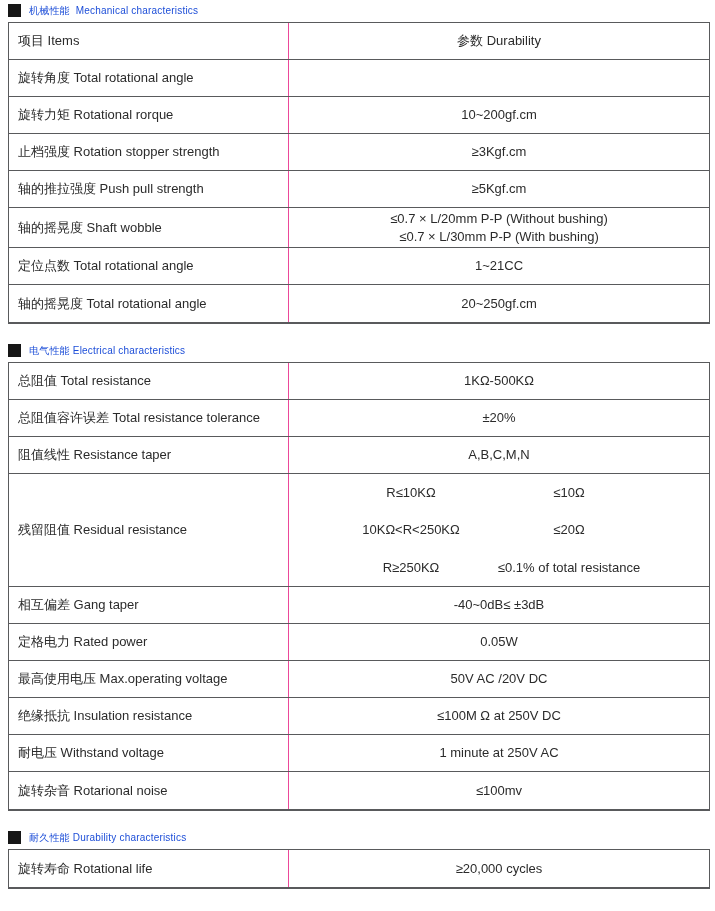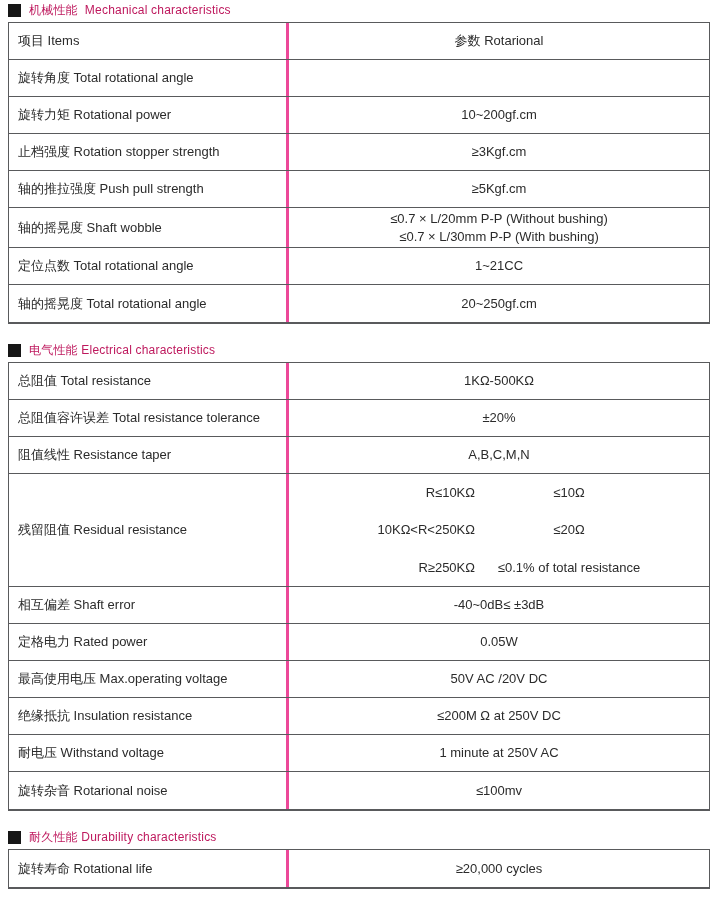--- a/index.html
+++ b/index.html
@@ -11,79 +11,79 @@
     font-family: "Liberation Sans", "DejaVu Sans", sans-serif;
     overflow: hidden;
   }
   .page { padding: 2px 5px 0 8px; }
 
   .section + .section { margin-top: 18px; }
 
   .section-title {
     display: flex; align-items: center; gap: 8px;
     height: 17px; margin-bottom: 3px;
-    font-size: 12px; color: #be185d;
+    font-size: 10px; color: #1d4ed8;
   }
   .bullet { width: 13px; height: 13px; background: #161616; flex: 0 0 auto; }
   .title-text { white-space: pre; letter-spacing: 0.2px; }
 
   .spec-table {
     border: 1px solid #595a5c;
     border-bottom-width: 2px;
     background: #fff;
   }
   .row { display: flex; border-bottom: 1px solid #595a5c; min-height: 37px; }
   .row:last-child { border-bottom: none; }
 
   .label-cell {
     flex: 0 0 280px;
-    border-right: 3px solid #ec4899;
+    border-right: 1px solid #ec4899;
     display: flex; align-items: center;
     padding-left: 9px; padding-right: 6px;
     font-size: 13px;
   }
   .value-cell {
     flex: 1;
     display: flex; flex-direction: column;
     align-items: center; justify-content: center;
     text-align: center;
     font-size: 13px; line-height: 1.35;
     padding: 2px 4px;
   }
 
   
   .value-cell.residual {
     padding: 0;
     align-items: stretch; justify-content: stretch;
     min-height: 112px;
   }
   .sub-row { display: flex; align-items: center; flex: 1; }
-  .sub-cond { margin-left: 58px; flex: 0 0 128px; text-align: right; }
+  .sub-cond { margin-left: 58px; flex: 0 0 128px; text-align: center; }
   .sub-val { flex: 1; margin-right: 46px; }
 </style>
 </head>
 <body>
 
 <div class="page">
 
   <section class="section">
     <div class="section-title">
       <span class="bullet"></span>
       <span class="title-text">机械性能  Mechanical characteristics</span>
     </div>
     <div class="spec-table">
         <div class="row">
           <div class="label-cell">项目 Items</div>
-          <div class="value-cell">参数 Rotarional</div>
+          <div class="value-cell">参数 Durability</div>
         </div>
         <div class="row">
           <div class="label-cell">旋转角度 Total rotational angle</div>
         </div>
         <div class="row">
-          <div class="label-cell">旋转力矩 Rotational power</div>
+          <div class="label-cell">旋转力矩 Rotational rorque</div>
           <div class="value-cell">10~200gf.cm</div>
         </div>
         <div class="row">
           <div class="label-cell">止档强度 Rotation stopper strength</div>
           <div class="value-cell">≥3Kgf.cm</div>
         </div>
         <div class="row">
           <div class="label-cell">轴的推拉强度 Push pull strength</div>
           <div class="value-cell">≥5Kgf.cm</div>
         </div>
@@ -134,34 +134,34 @@
               <span class="sub-cond">10KΩ&lt;R&lt;250KΩ</span>
               <span class="sub-val">≤20Ω</span>
             </div>
             <div class="sub-row">
               <span class="sub-cond">R≥250KΩ</span>
               <span class="sub-val">≤0.1% of total resistance</span>
             </div>
           </div>
         </div>
         <div class="row">
-          <div class="label-cell">相互偏差 Shaft error</div>
+          <div class="label-cell">相互偏差 Gang taper</div>
           <div class="value-cell">-40~0dB≤ ±3dB</div>
         </div>
         <div class="row">
           <div class="label-cell">定格电力 Rated power</div>
           <div class="value-cell">0.05W</div>
         </div>
         <div class="row">
           <div class="label-cell">最高使用电压 Max.operating voltage</div>
           <div class="value-cell">50V AC /20V DC</div>
         </div>
         <div class="row">
           <div class="label-cell">绝缘抵抗 Insulation resistance</div>
-          <div class="value-cell">≤200M Ω at 250V DC</div>
+          <div class="value-cell">≤100M Ω at 250V DC</div>
         </div>
         <div class="row">
           <div class="label-cell">耐电压 Withstand voltage</div>
           <div class="value-cell">1 minute at 250V AC</div>
         </div>
         <div class="row">
           <div class="label-cell">旋转杂音 Rotarional noise</div>
           <div class="value-cell">≤100mv</div>
         </div>
       </div>

